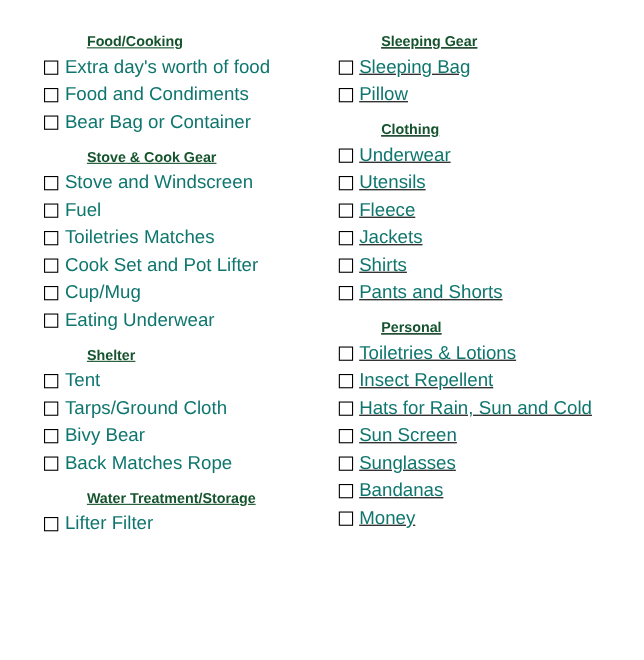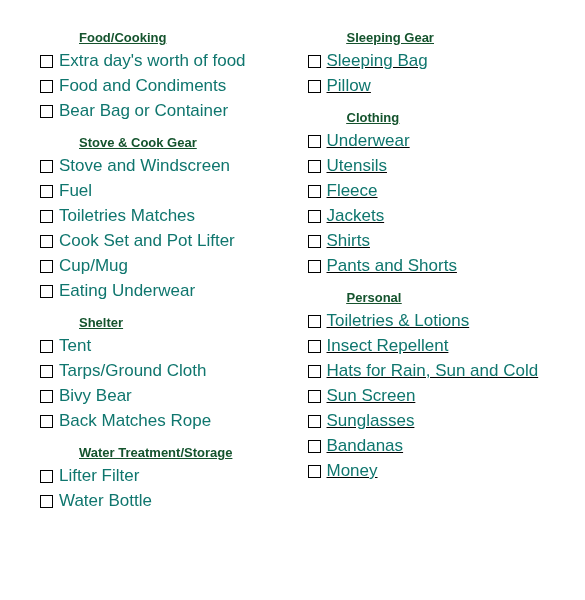--- a/index.html
+++ b/index.html
@@ -128,24 +128,20 @@
       </div>
       <div class="checklist-item">
         <div class="checkbox"></div>
         <span class="item-label">Back Matches Rope</span>
       </div>
       <div class="section-title">Water Treatment/Storage</div>
       <div class="checklist-item">
         <div class="checkbox"></div>
         <span class="item-label">Lifter Filter</span>
       </div>
-      <div class="checklist-item">
-        <div class="checkbox"></div>
-        <span class="item-label">Water Bottle</span>
-      </div>
     </div>
     <div class="column">
       <div class="section-title">Sleeping Gear</div>
       <div class="checklist-item">
         <div class="checkbox"></div>
         <span class="item-label">Sleeping Bag</span>
       </div>
       <div class="checklist-item">
         <div class="checkbox"></div>
         <span class="item-label">Pillow</span>

